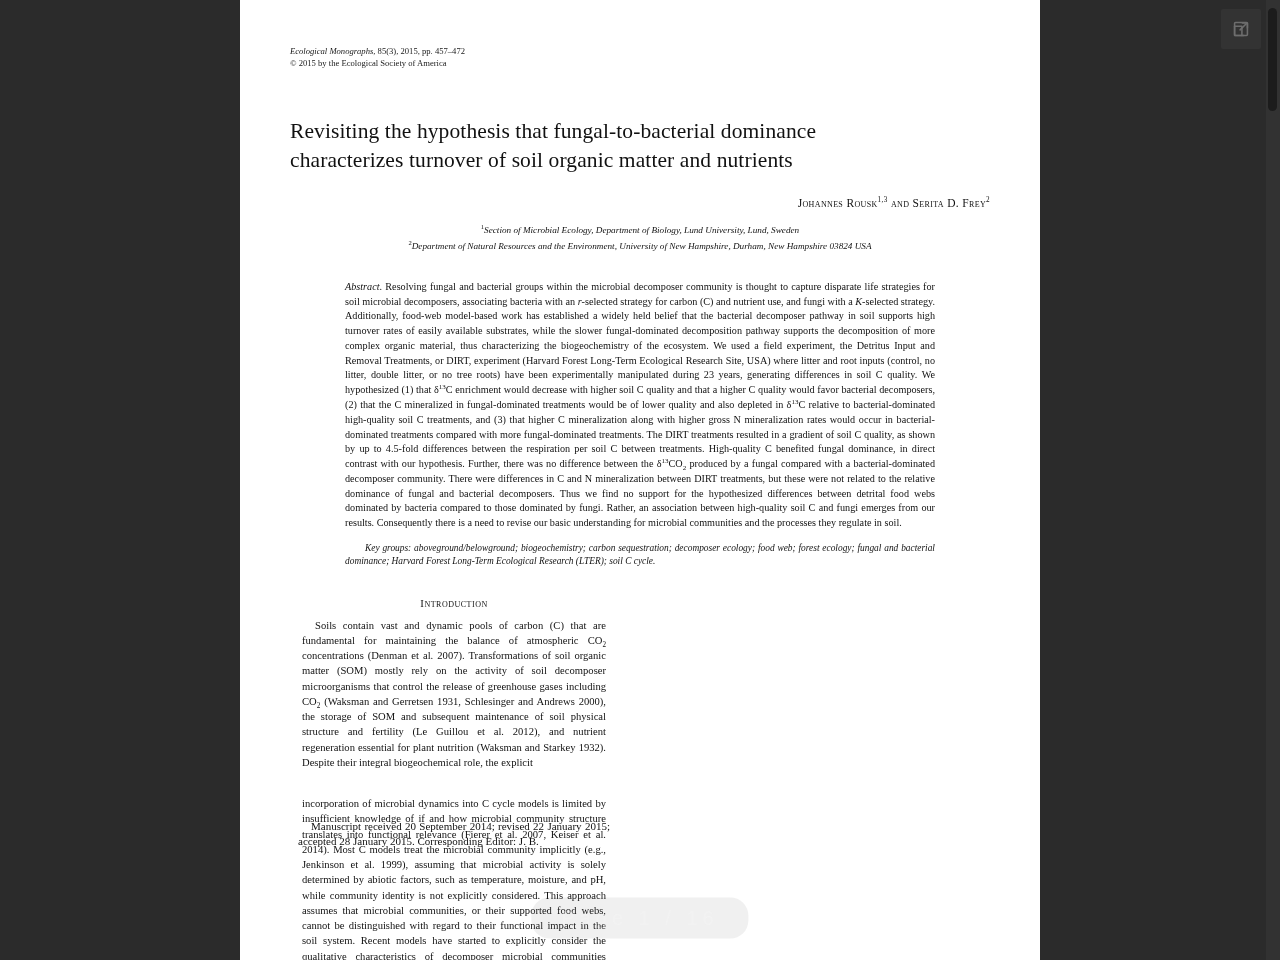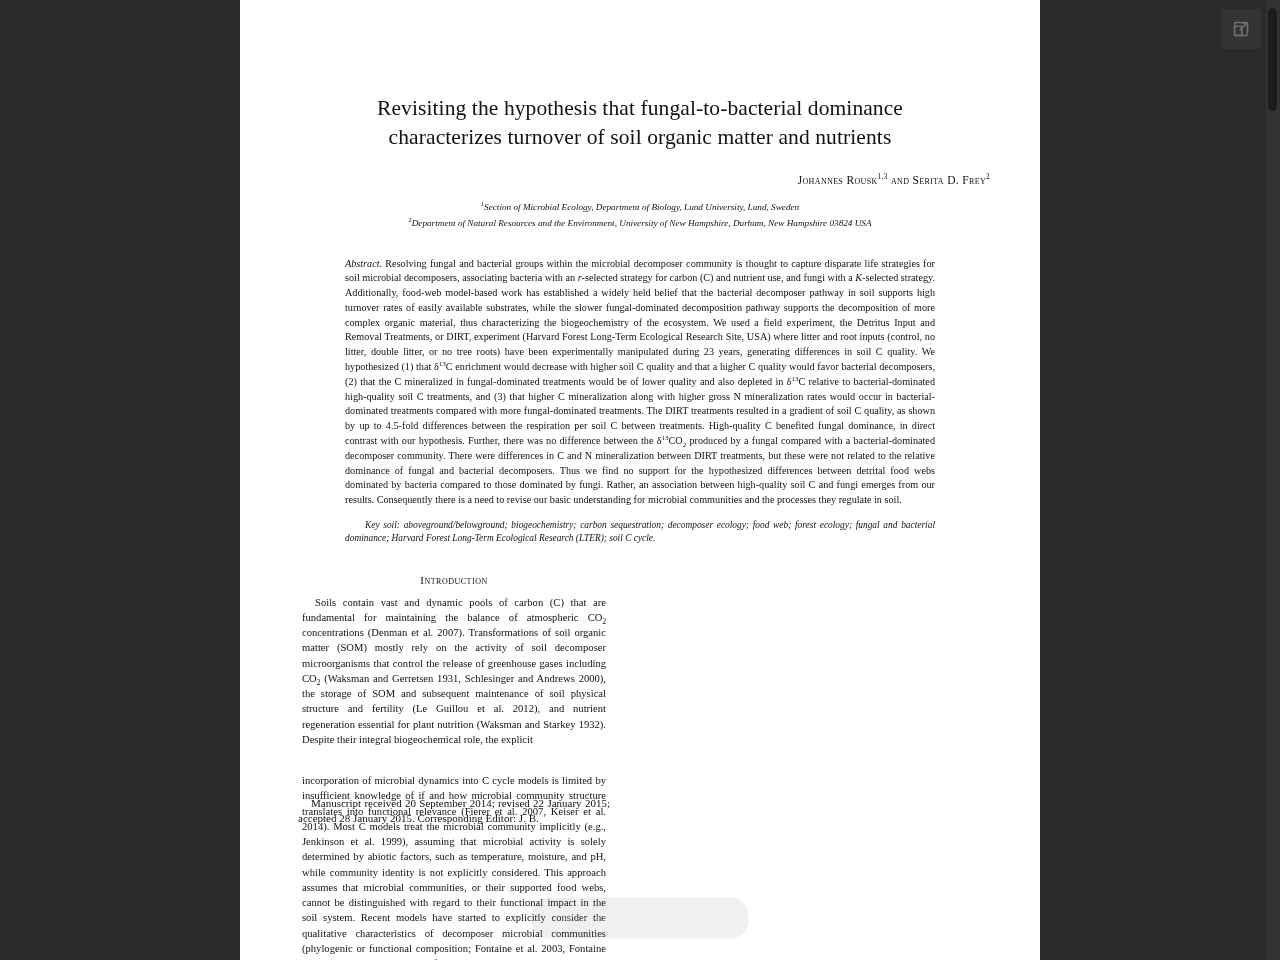--- a/index.html
+++ b/index.html
@@ -40,21 +40,20 @@
   .journal-header {
     font-size: 8.6px;
     line-height: 1.35;
     color: #1a1a1a;
   }
   .journal-header .jh-italic { font-style: italic; }
 
   
   .article-title {
     margin-top: 48px;
-    text-align: center;
     font-size: 21.5px;
     line-height: 1.35;
     font-weight: 400;
     letter-spacing: 0.1px;
     color: #111;
   }
   .article-title .tline { display: block; white-space: nowrap; }
 
   
   .authors {
@@ -204,41 +203,45 @@
   }
 </style>
 </head>
 <body>
 
 <div class="viewer">
 
   <div class="page-sheet">
     <div class="page-inner">
 
+      <div class="journal-header">
+        <div><span class="jh-italic">Ecological Monographs</span><span>, 85(3), 2015, pp. 457–472</span></div>
+        <div>© 2015 by the Ecological Society of America</div>
+      </div>
 
       <h1 class="article-title">
         <span class="tline">Revisiting the hypothesis that fungal-to-bacterial dominance</span>
         <span class="tline">characterizes turnover of soil organic matter and nutrients</span>
       </h1>
 
       <div class="authors">
         <span>Johannes Rousk</span><sup>1,3</sup><span class="conj"> and </span><span>Serita D. Frey</span><sup>2</sup>
       </div>
 
       <div class="affiliations">
         <div><sup>1</sup><span>Section of Microbial Ecology, Department of Biology, Lund University, Lund, Sweden</span></div>
         <div><sup>2</sup><span>Department of Natural Resources and the Environment, University of New Hampshire, Durham, New Hampshire 03824 USA</span></div>
       </div>
 
       <div class="abstract">
         <span class="lead">Abstract</span><span> Resolving fungal and bacterial groups within the microbial decomposer community is thought to capture disparate life strategies for soil microbial decomposers, associating bacteria with an </span><i>r</i><span>-selected strategy for carbon (C) and nutrient use, and fungi with a </span><i>K</i><span>-selected strategy. Additionally, food-web model-based work has established a widely held belief that the bacterial decomposer pathway in soil supports high turnover rates of easily available substrates, while the slower fungal-dominated decomposition pathway supports the decomposition of more complex organic material, thus characterizing the biogeochemistry of the ecosystem. We used a field experiment, the Detritus Input and Removal Treatments, or DIRT, experiment (Harvard Forest Long-Term Ecological Research Site, USA) where litter and root inputs (control, no litter, double litter, or no tree roots) have been experimentally manipulated during 23 years, generating differences in soil C quality. We hypothesized (1) that δ</span><sup>13</sup><span>C enrichment would decrease with higher soil C quality and that a higher C quality would favor bacterial decomposers, (2) that the C mineralized in fungal-dominated treatments would be of lower quality and also depleted in δ</span><sup>13</sup><span>C relative to bacterial-dominated high-quality soil C treatments, and (3) that higher C mineralization along with higher gross N mineralization rates would occur in bacterial-dominated treatments compared with more fungal-dominated treatments. The DIRT treatments resulted in a gradient of soil C quality, as shown by up to 4.5-fold differences between the respiration per soil C between treatments. High-quality C benefited fungal dominance, in direct contrast with our hypothesis. Further, there was no difference between the δ</span><sup>13</sup><span>CO</span><sub>2</sub><span> produced by a fungal compared with a bacterial-dominated decomposer community. There were differences in C and N mineralization between DIRT treatments, but these were not related to the relative dominance of fungal and bacterial decomposers. Thus we find no support for the hypothesized differences between detrital food webs dominated by bacteria compared to those dominated by fungi. Rather, an association between high-quality soil C and fungi emerges from our results. Consequently there is a need to revise our basic understanding for microbial communities and the processes they regulate in soil.</span>
       </div>
 
       <div class="keywords">
-        <span class="kw-label">Key soil:</span><span>  aboveground/belowground; biogeochemistry; carbon sequestration; decomposer ecology; food web; forest ecology; fungal and bacterial dominance; Harvard Forest Long-Term Ecological Research (LTER); soil C cycle.</span>
+        <span class="kw-label">Key groups:</span><span>  aboveground/belowground; biogeochemistry; carbon sequestration; decomposer ecology; food web; forest ecology; fungal and bacterial dominance; Harvard Forest Long-Term Ecological Research (LTER); soil C cycle.</span>
       </div>
 
       <div class="body-cols">
 
         <div class="col">
           <div class="section-head">Introduction</div>
           <p class="body-p"><span>Soils contain vast and dynamic pools of carbon (C) that are fundamental for maintaining the balance of atmospheric CO</span><sub>2</sub><span> concentrations (Denman et al. 2007). Transformations of soil organic matter (SOM) mostly rely on the activity of soil decomposer microorganisms that control the release of greenhouse gases including CO</span><sub>2</sub><span> (Waksman and Gerretsen 1931, Schlesinger and Andrews 2000), the storage of SOM and subsequent maintenance of soil physical structure and fertility (Le Guillou et al. 2012), and nutrient regeneration essential for plant nutrition (Waksman and Starkey 1932). Despite their integral biogeochemical role, the explicit</span></p>
 
           <div class="footnote">Manuscript received 20 September 2014; revised 22 January 2015; accepted 28 January 2015. Corresponding Editor: J. B.</div>
         </div>

